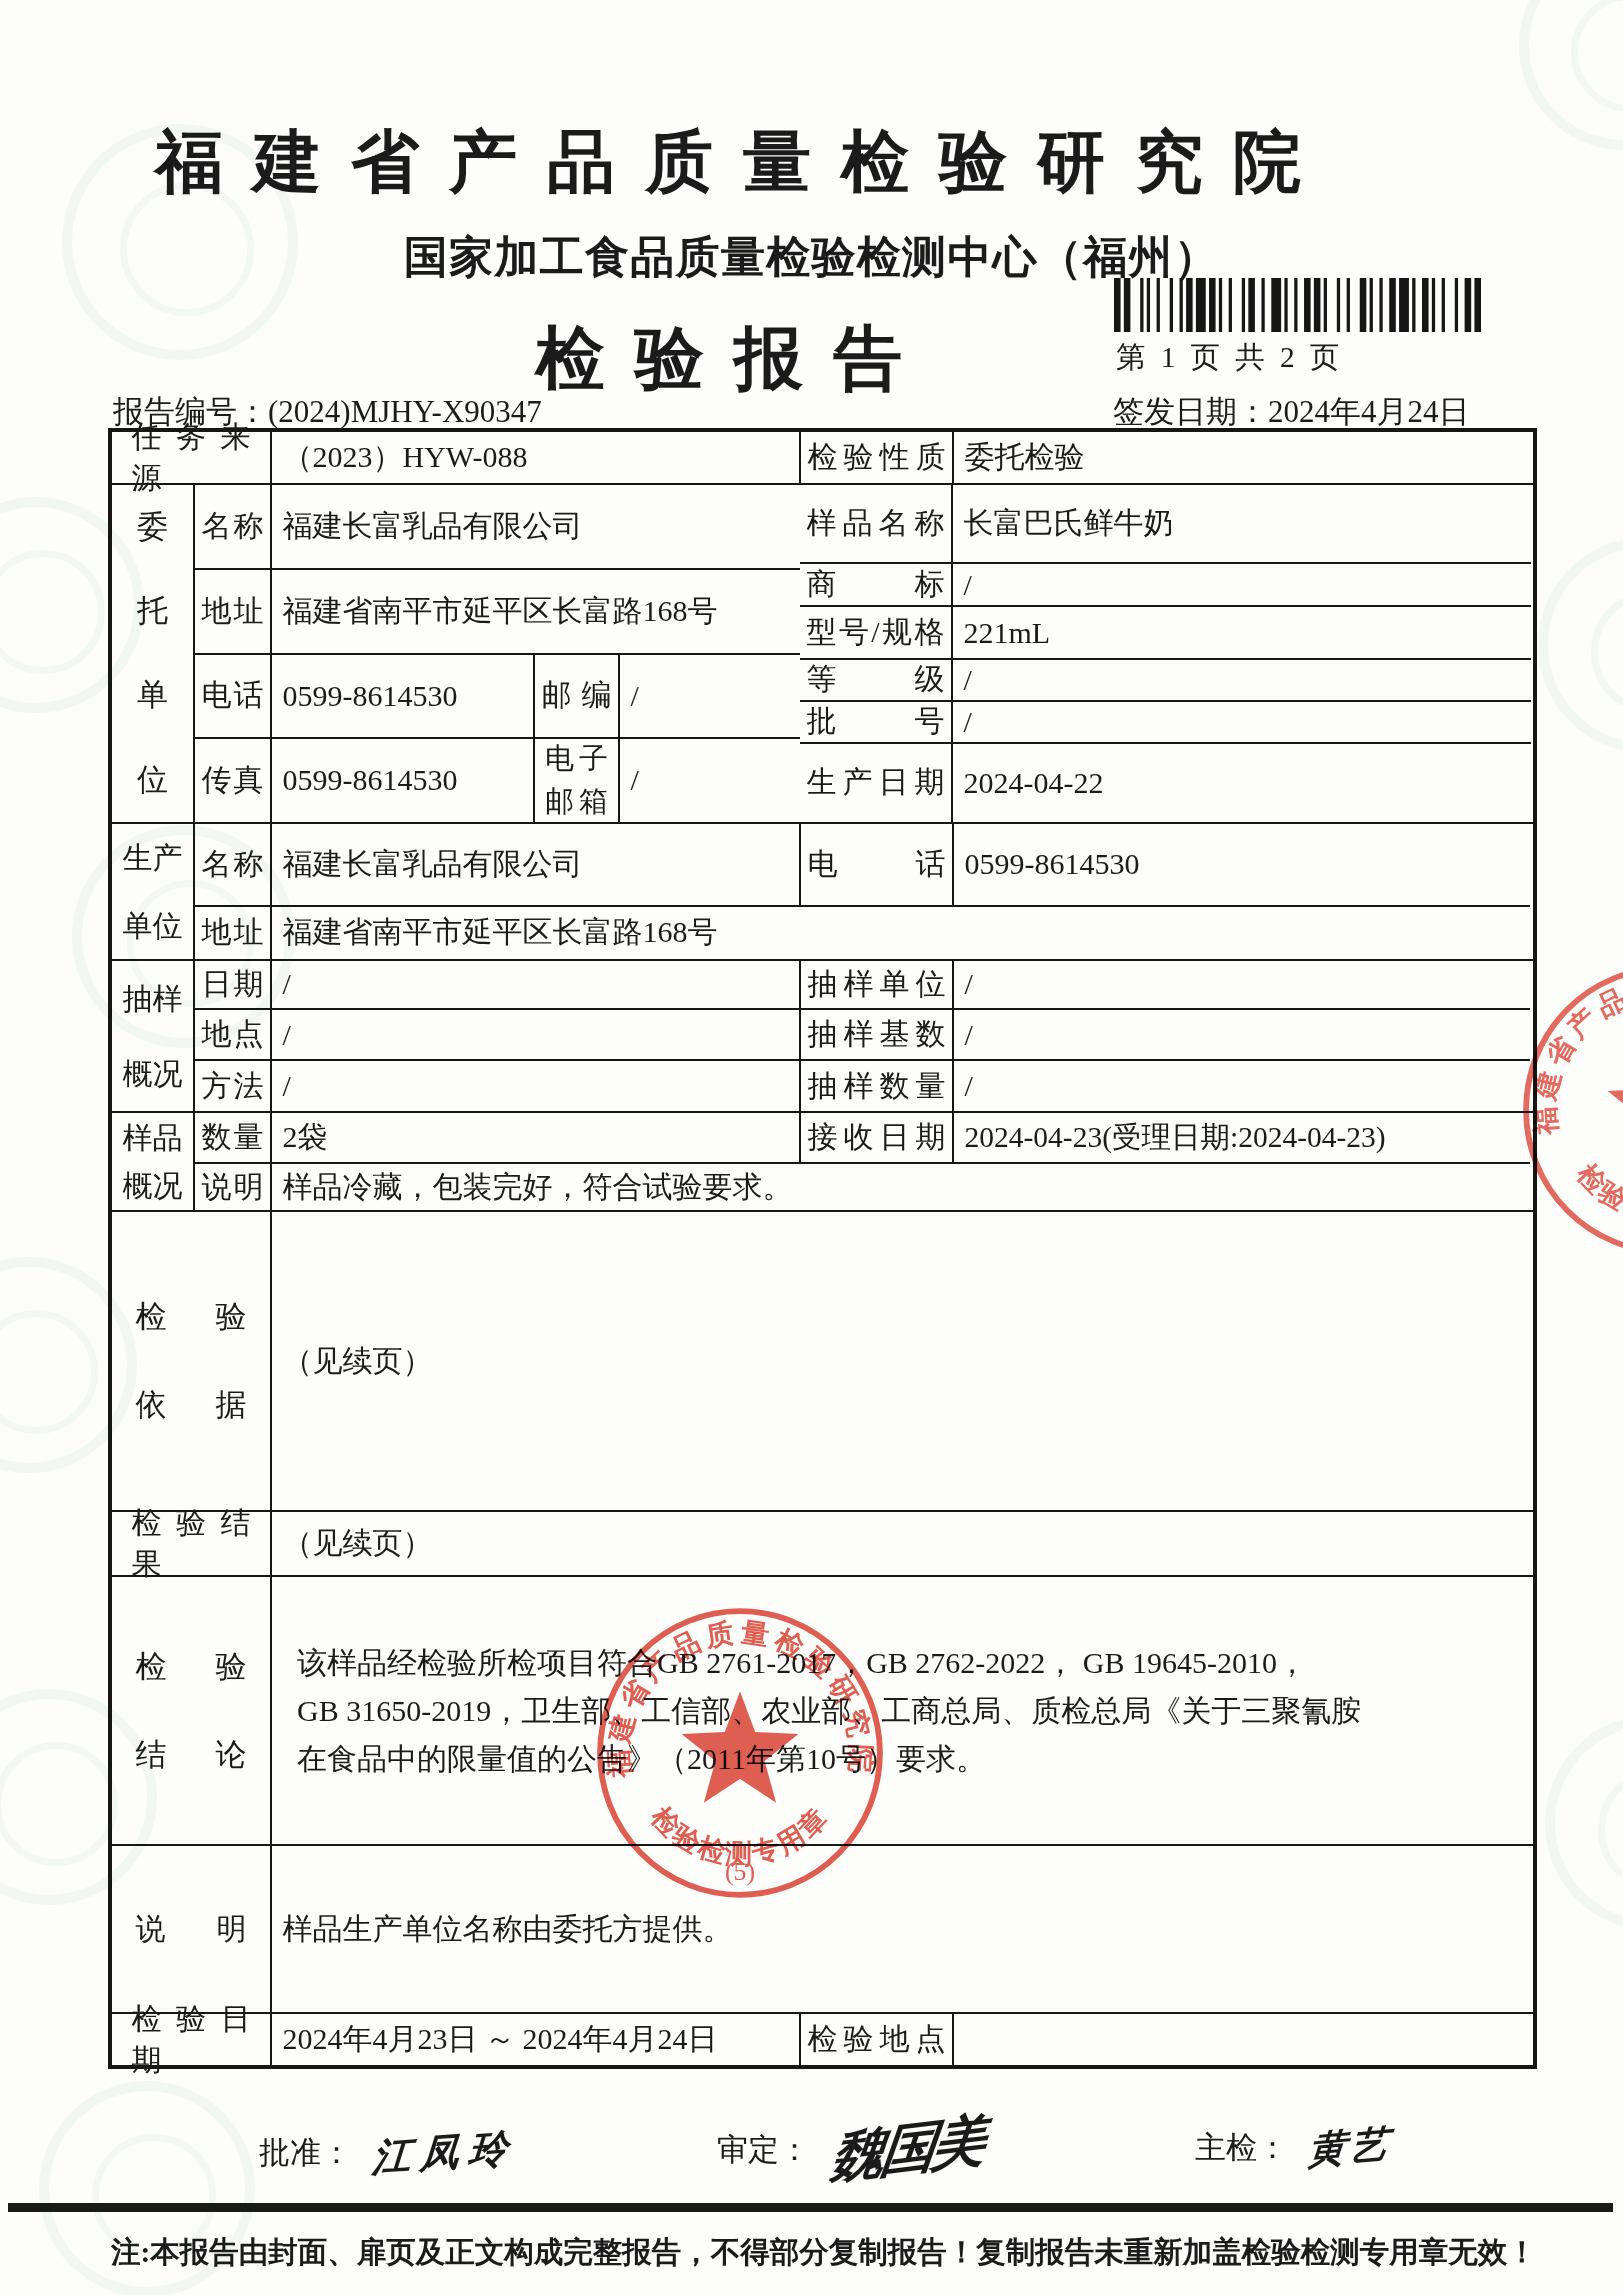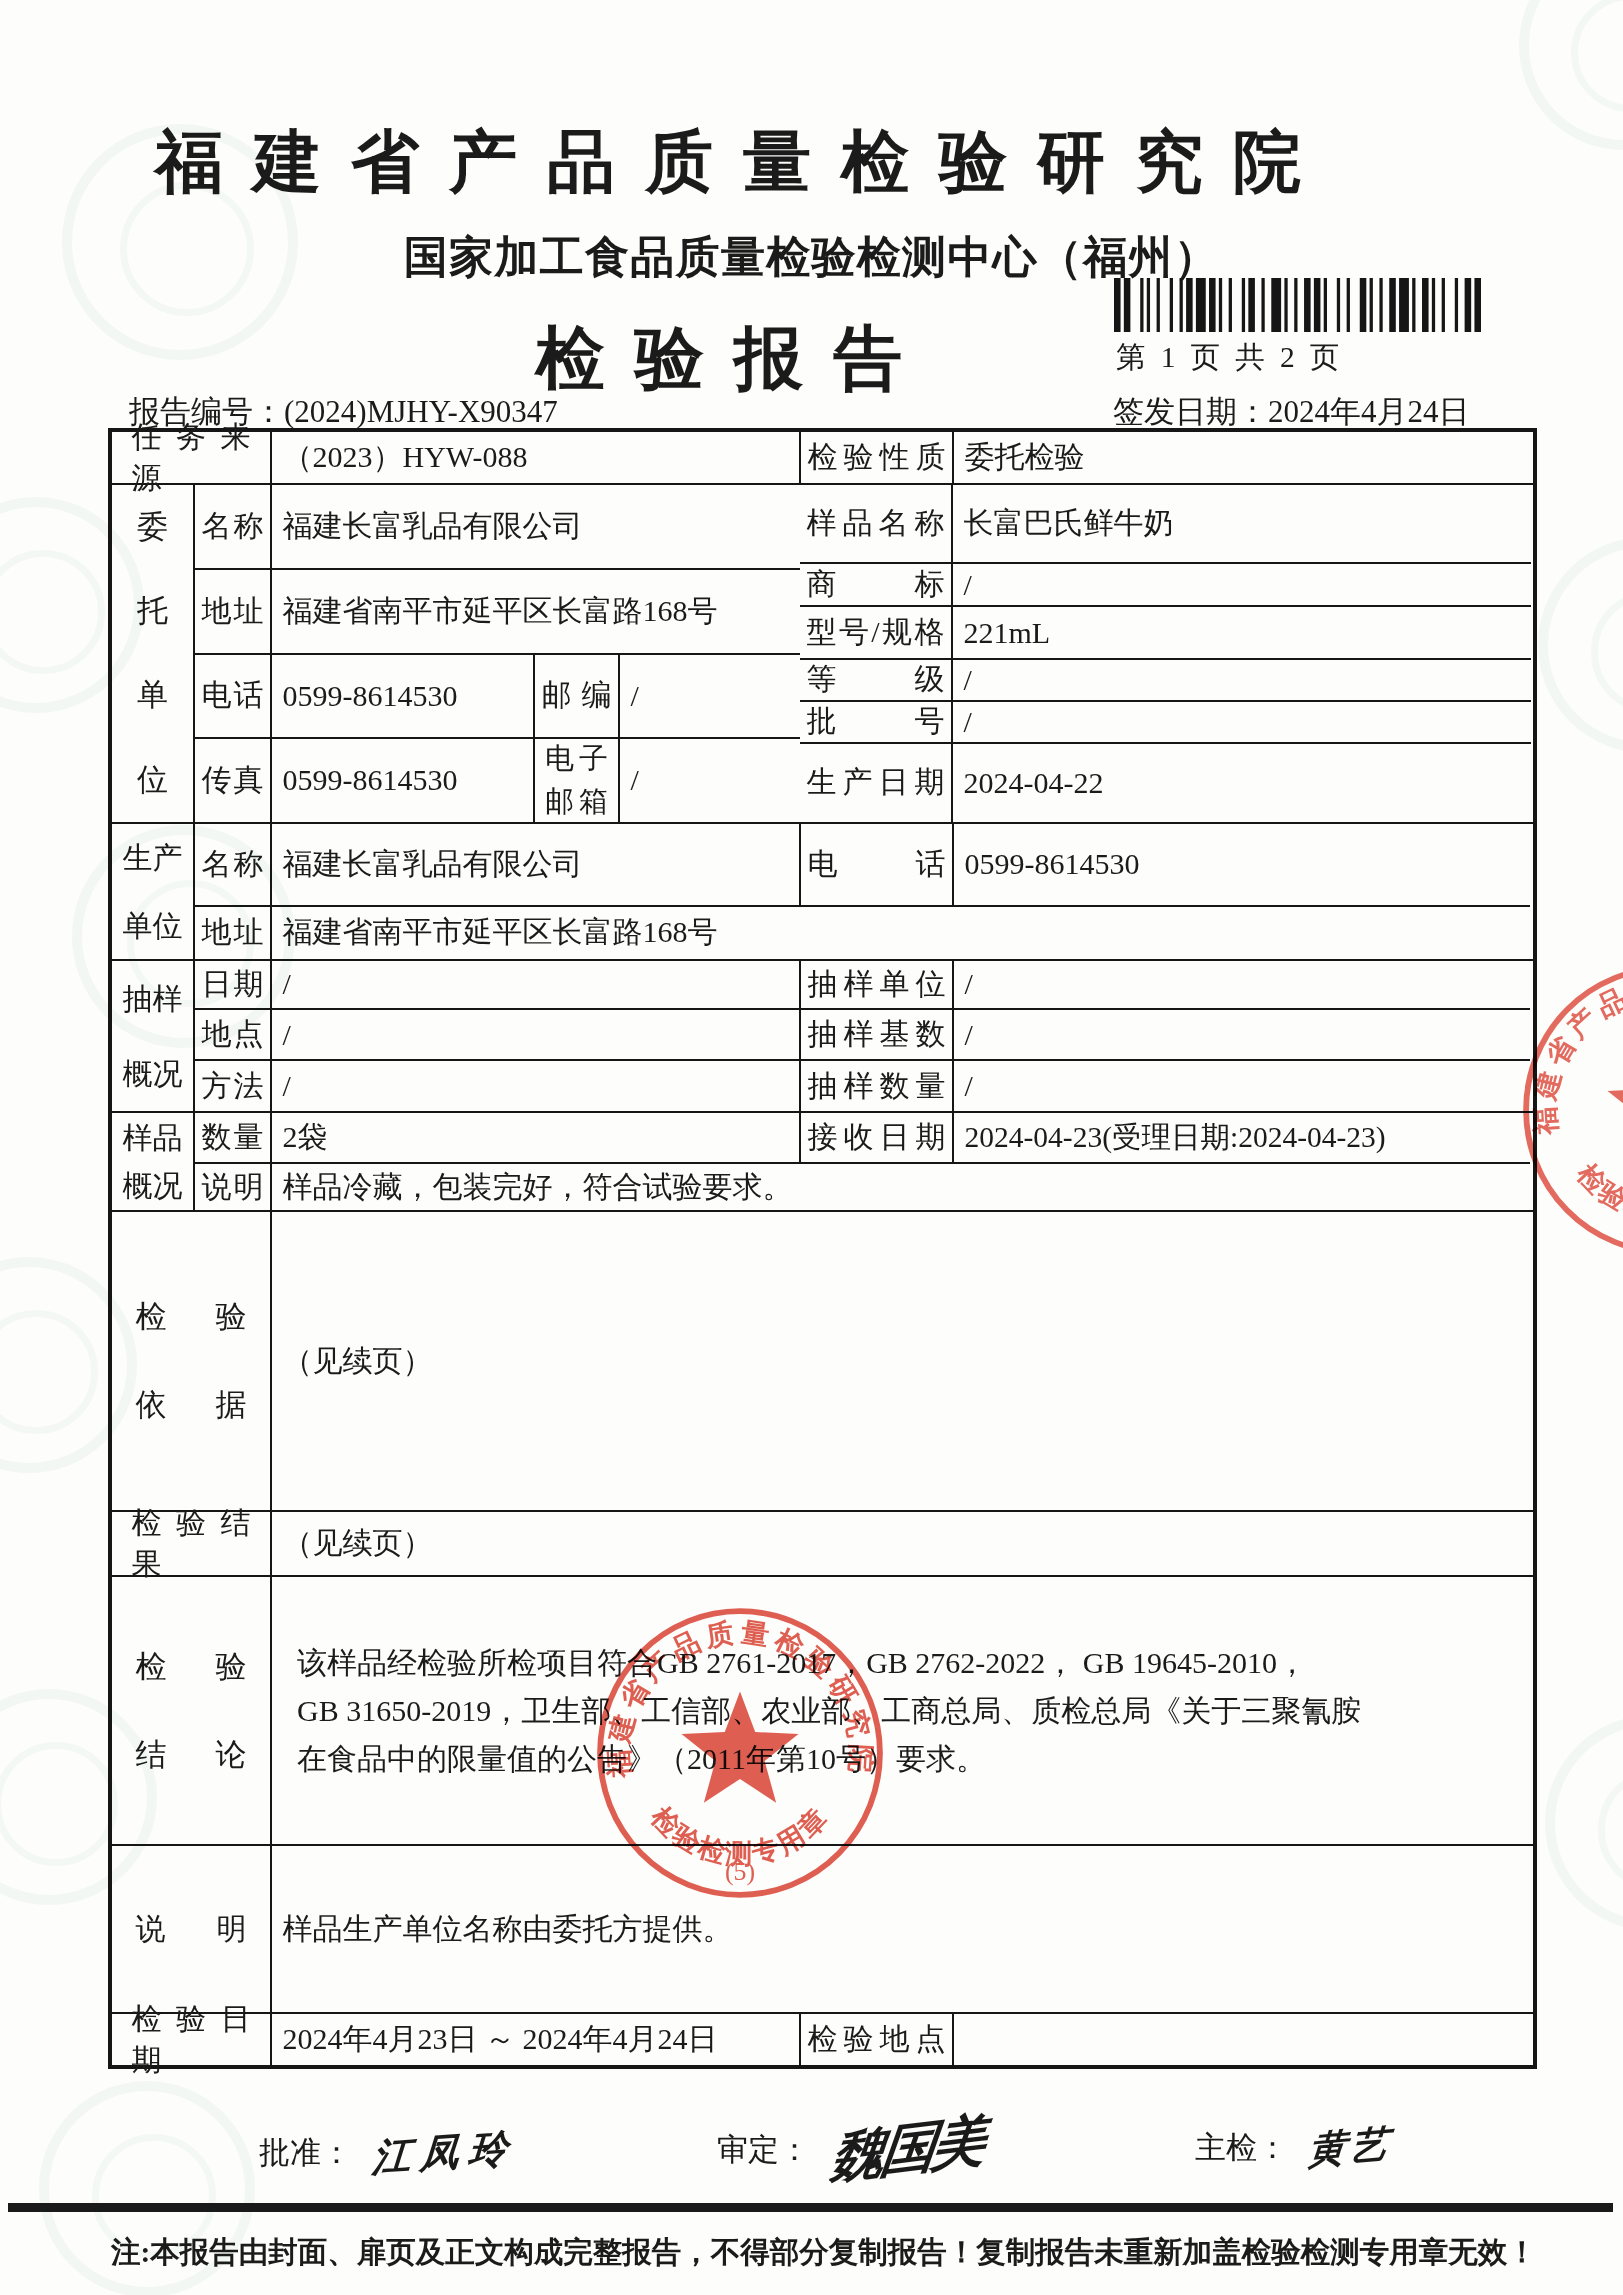--- a/index.html
+++ b/index.html
@@ -16,21 +16,21 @@
     border-radius:50%;border:7.9px solid rgba(150,195,180,.09);}
   
   .org-title{position:absolute;top:117px;left:0;width:1486px;text-align:center;
     font-size:68px;font-weight:bold;letter-spacing:30px;white-space:nowrap;}
   .org-subtitle{position:absolute;top:228px;left:0;width:1623px;text-align:center;
     font-size:44px;font-weight:bold;letter-spacing:1.3px;white-space:nowrap;}
   .report-title{position:absolute;top:313px;left:0;width:1444px;text-align:center;
     font-size:69px;font-weight:900;letter-spacing:6.5px;white-space:nowrap;}
   .barcode{position:absolute;top:278px;left:1114px;width:367px;height:54px;}
   .page-info{position:absolute;top:338px;left:1116px;font-size:29.5px;letter-spacing:3.9px;white-space:nowrap;}
-  .report-no{position:absolute;top:391px;left:129px;font-size:31px;white-space:nowrap;}
+  .report-no{position:absolute;top:391px;left:113px;font-size:31px;white-space:nowrap;}
   .issue-date{position:absolute;top:391px;left:1113px;font-size:31px;white-space:nowrap;}
   
   .tbl{position:absolute;top:428px;left:108px;width:1429px;border:4.6px solid #161616;background:transparent;}
   .sec{display:flex;border-top:2.6px solid #161616;}
   .sec.first{border-top:none;}
   .cell{border-right:2px solid #161616;display:flex;align-items:center;font-size:30px;}
   .cell.last{border-right:none;}
   .vgroup{width:83px;flex:0 0 83px;display:flex;flex-direction:column;
     justify-content:space-around;align-items:center;font-size:31px;border-right:2px solid #161616;}
   .vgroup .gl{display:block;text-align:center;line-height:1.25;}

